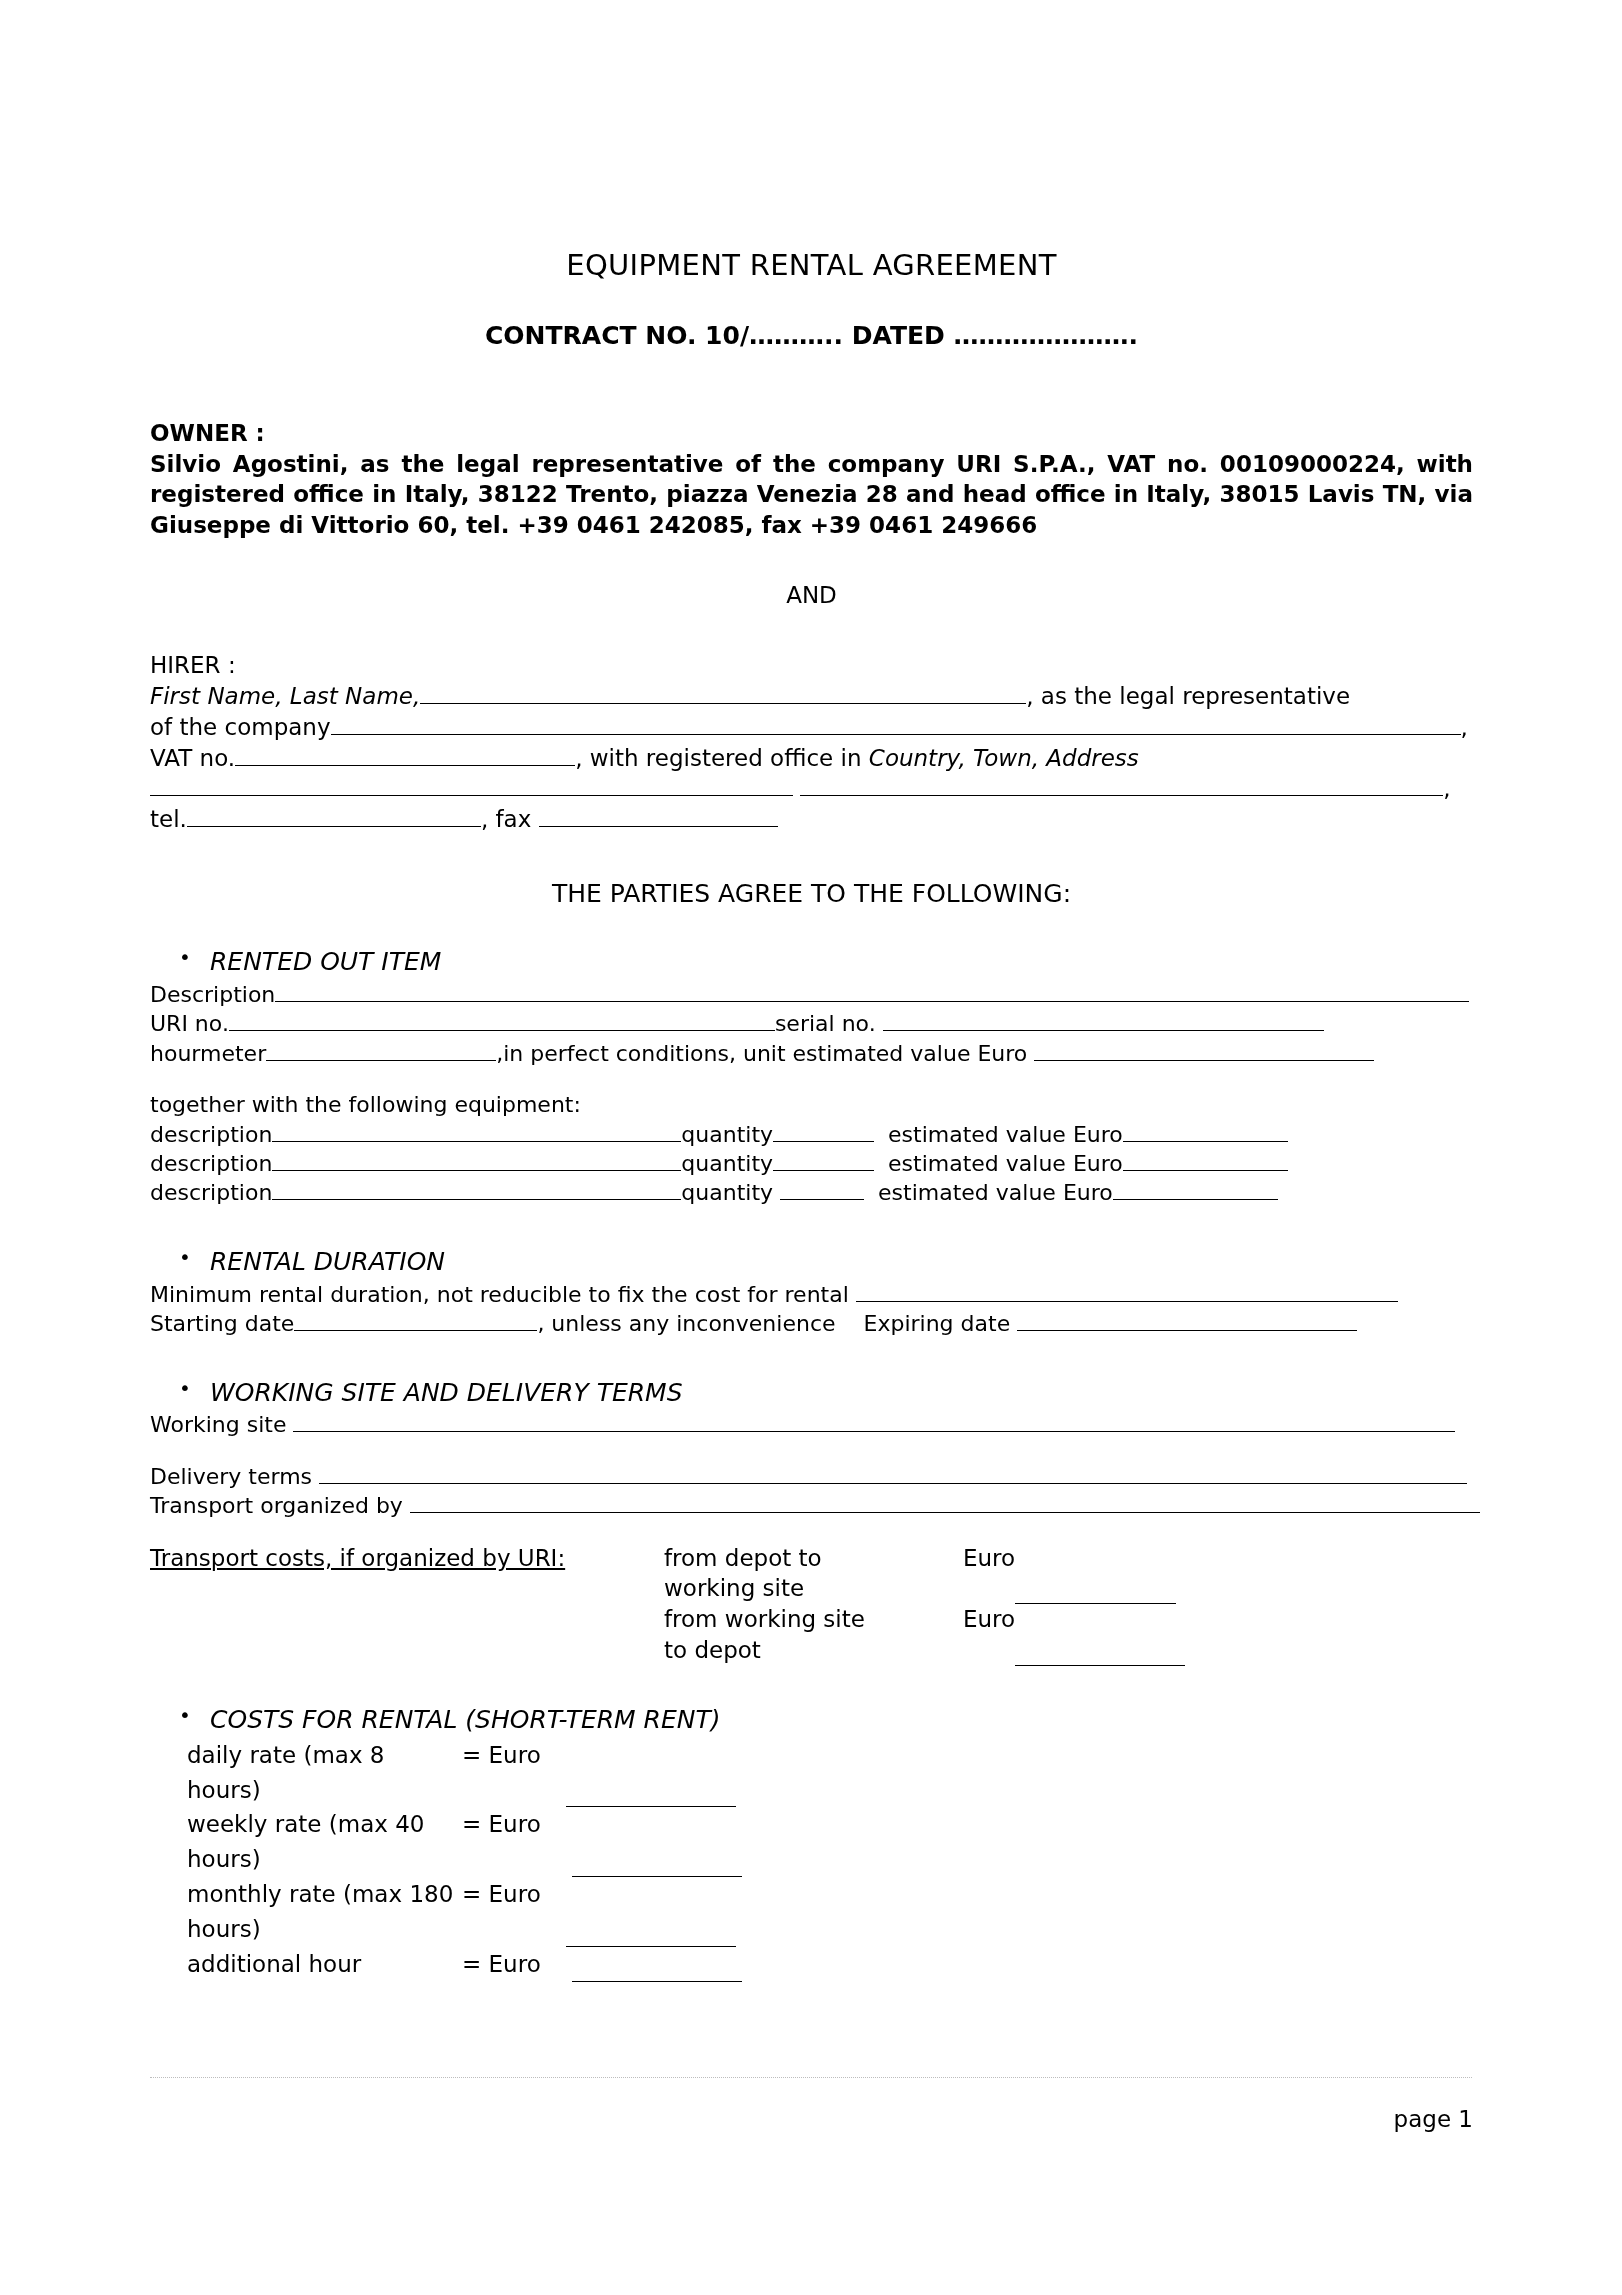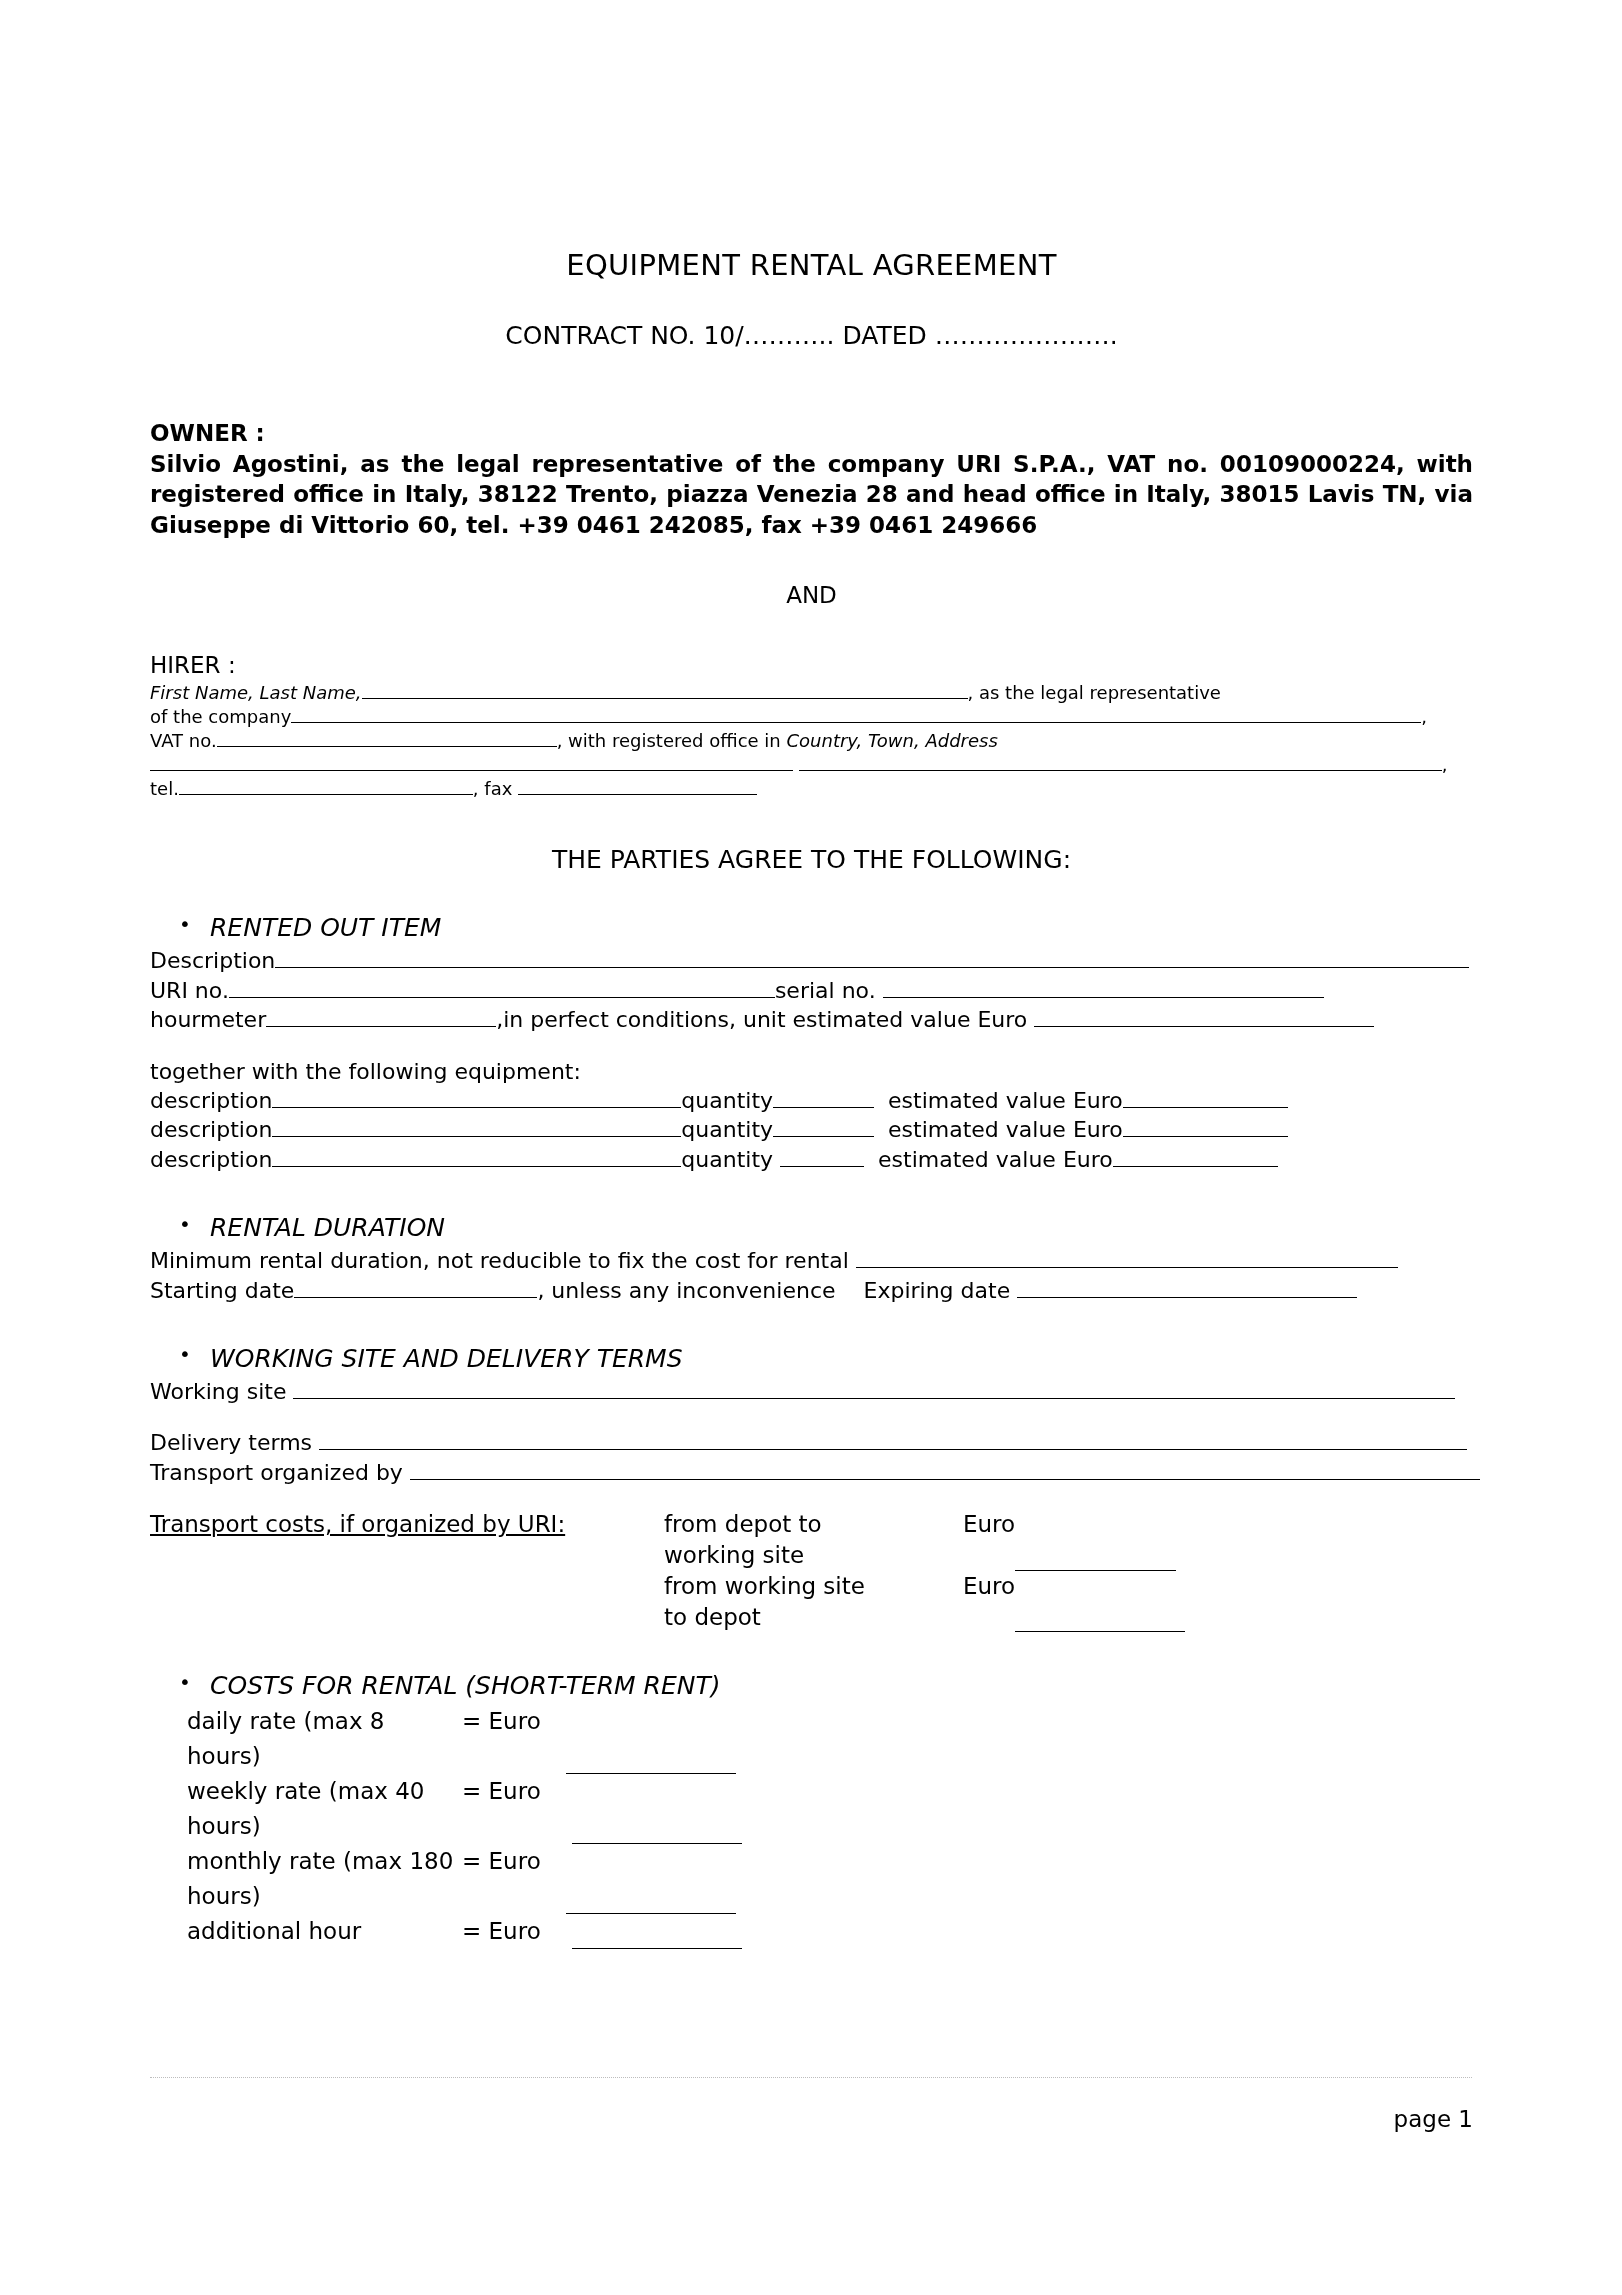--- a/index.html
+++ b/index.html
@@ -32,21 +32,21 @@
     text-align: center;
     font-size: 29px;
     letter-spacing: 0.3px;
     margin: 0 0 0 0;
     font-weight: 400;
   }
   .subtitle {
     text-align: center;
     font-size: 25px;
     margin-top: 39px;
-    font-weight: 400;
+    font-weight: 700;
   }
   .centered {
     text-align: center;
     font-size: 23px;
     margin-top: 40px;
     font-weight: 400;
   }
   .block {
     font-size: 23px;
     line-height: 1.33;
@@ -85,21 +85,21 @@
     left: 0;
     top: -1.8px;
     font-size: 20px;
   }
   .line {
     font-size: 22px;
     line-height: 1.34;
     white-space: nowrap;
   }
   .line-wrap {
-    font-size: 18px;
+    font-size: 23px;
     line-height: 1.34;
   }
   .indent-block {
     margin-left: 37px;
     font-size: 23px;
     line-height: 1.52;
   }
   .rate-row { display: flex; }
   .rate-label { width: 275px; }
   .rate-eq { width: 110px; }

